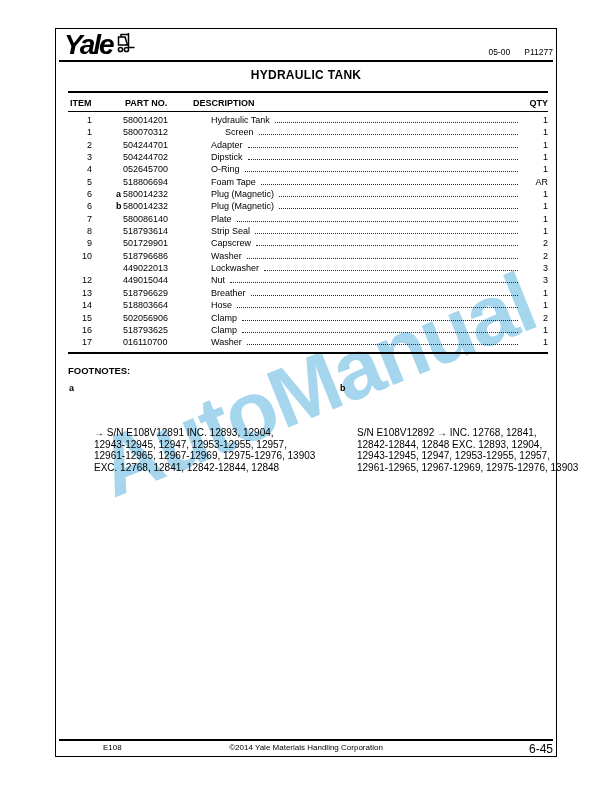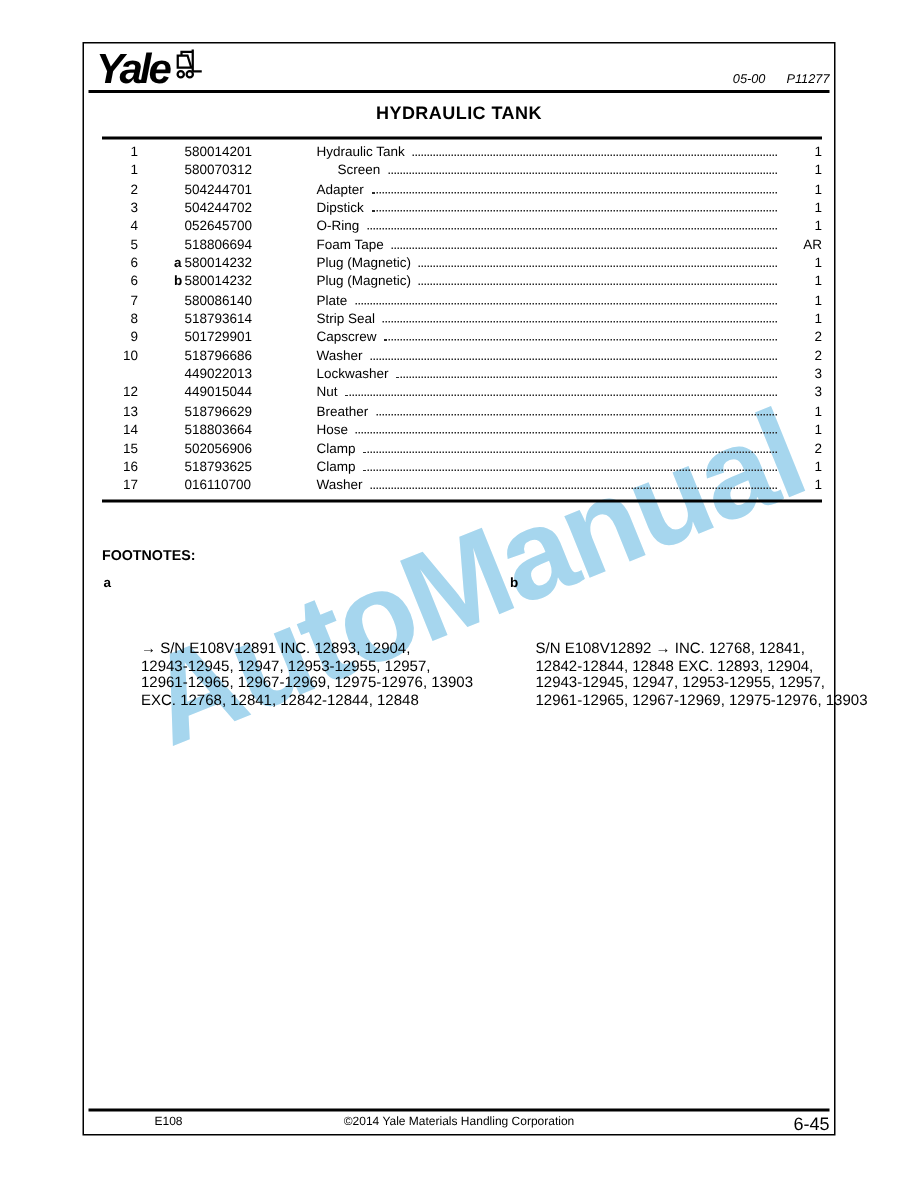--- a/index.html
+++ b/index.html
@@ -9,21 +9,21 @@
   .content{position:absolute;inset:0;z-index:2;}
   
   .watermark{position:absolute;left:16px;top:338px;width:600px;height:94px;z-index:1;
              font-size:84px;font-weight:700;letter-spacing:-2px;text-align:center;line-height:94px;
              transform:rotate(-22deg);white-space:nowrap;user-select:none;}
   
   .logo{position:absolute;left:64px;top:30px;display:flex;align-items:flex-end;}
   .logo-text{font-size:28px;font-weight:800;font-style:italic;letter-spacing:-2px;line-height:28px;}
   .logo-fork{margin-left:2px;margin-bottom:1px;}
   .doc-ref{position:absolute;right:59px;top:47px;font-size:8.5px;}
-  .doc-ref span{margin-left:14px;font-style:italic;}
+  .doc-ref span{margin-left:14px;}
   .rule-top{position:absolute;left:59px;top:60px;width:494px;height:2px;background:#000;}
   .title{position:absolute;left:0;top:68px;width:612px;text-align:center;font-size:12px;font-weight:700;letter-spacing:.3px;}
   
   .parts-table{position:absolute;left:68px;top:91px;width:480px;border-top:2px solid #000;border-bottom:2px solid #000;font-size:9px;}
   .t-head{display:flex;align-items:flex-end;font-weight:700;padding:5px 0 3px 0;border-bottom:1.5px solid #000;}
   .t-rows{padding:2px 0 3px 0;}
   .t-row{display:flex;align-items:baseline;line-height:12.35px;height:12.35px;}
   .c-item{width:24px;text-align:right;flex:none;}
   .t-head .c-item{text-align:left;padding-left:2px;}
   .c-gap{width:24px;flex:none;}
@@ -73,20 +73,29 @@
       </span>
     </div>
 
     <div class="doc-ref"><span>05-00</span><span>P11277</span></div>
 
     <div class="rule-top"></div>
 
     <div class="title">HYDRAULIC TANK</div>
 
     <div class="parts-table">
+      <div class="t-head">
+        <span class="c-item">ITEM</span>
+        <span class="c-gap"></span>
+        <span class="c-prefix"></span>
+        <span class="c-part">PART NO.</span>
+        <span class="c-desc">DESCRIPTION</span>
+        <span class="leader hidden"></span>
+        <span class="c-qty">QTY</span>
+      </div>
       <div class="t-rows">
       <div class="t-row">
         <span class="c-item">1</span>
         <span class="c-gap"></span>
         <span class="c-prefix"></span>
         <span class="c-part">580014201</span>
         <span class="c-desc">Hydraulic Tank</span>
         <span class="leader"></span>
         <span class="c-qty">1</span>
       </div>

